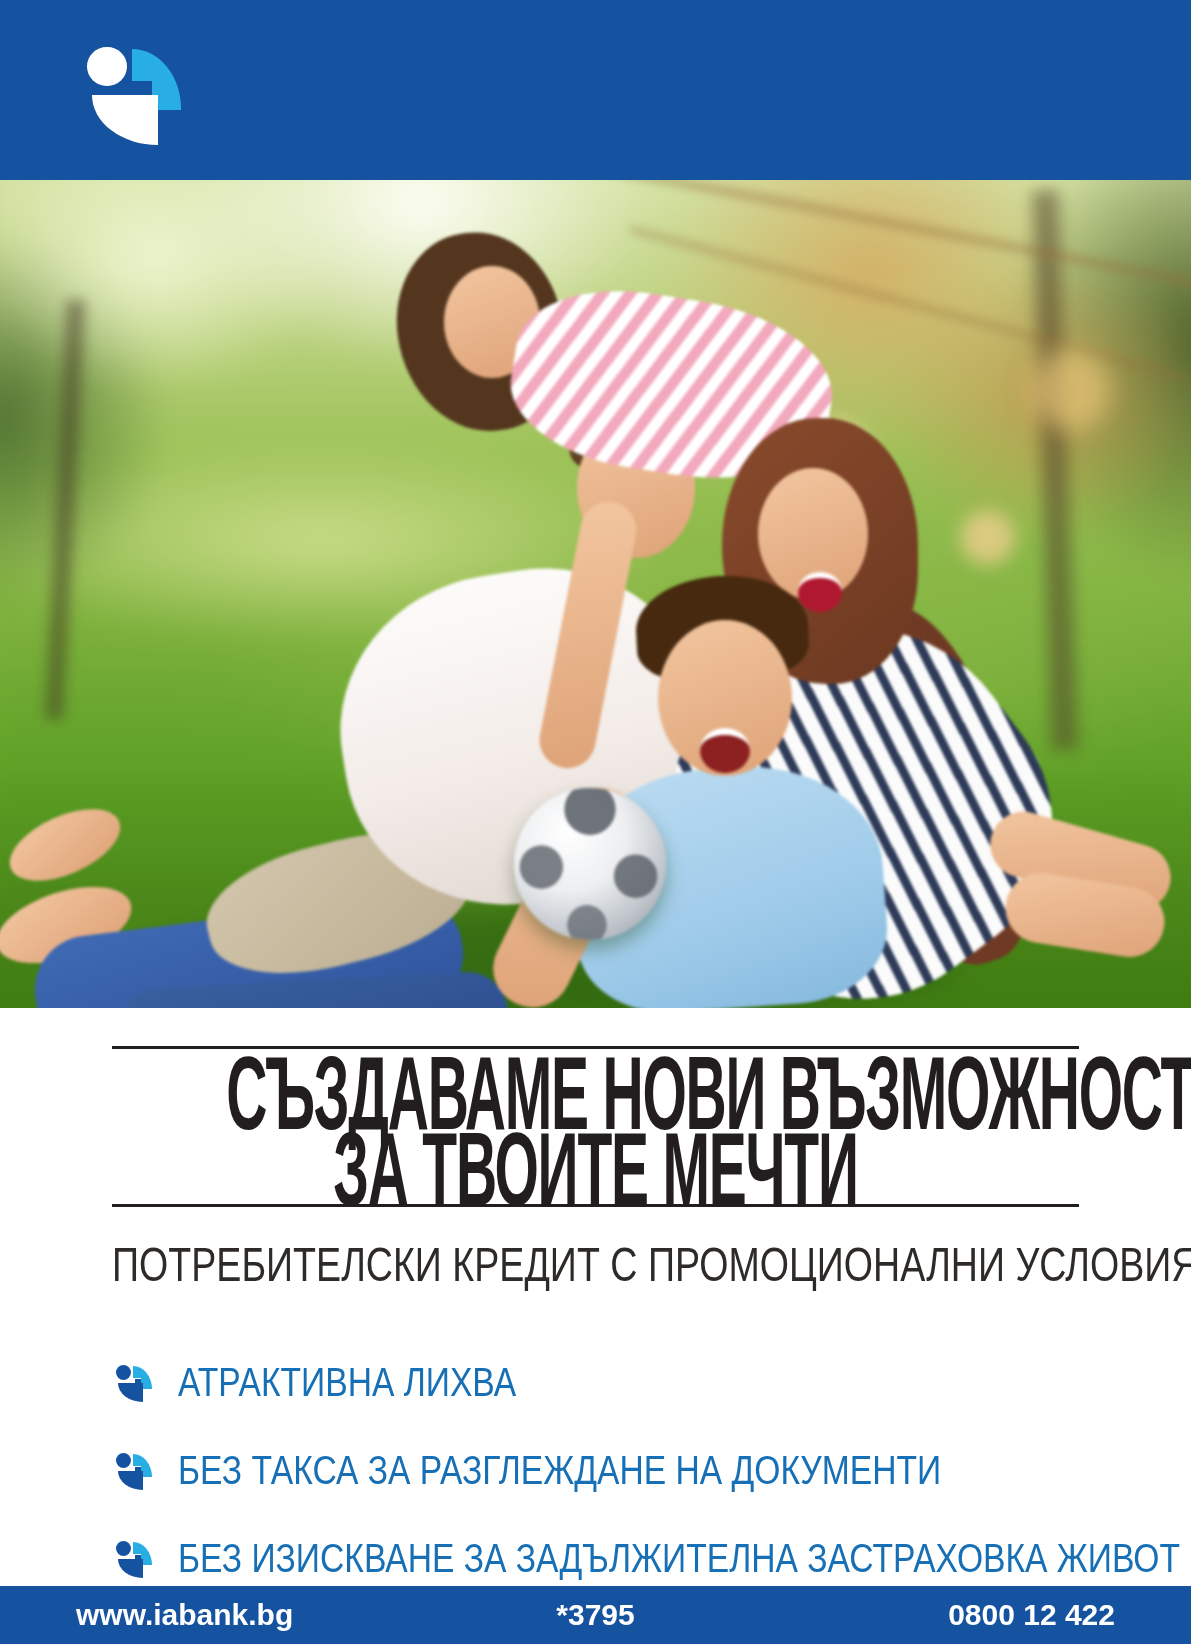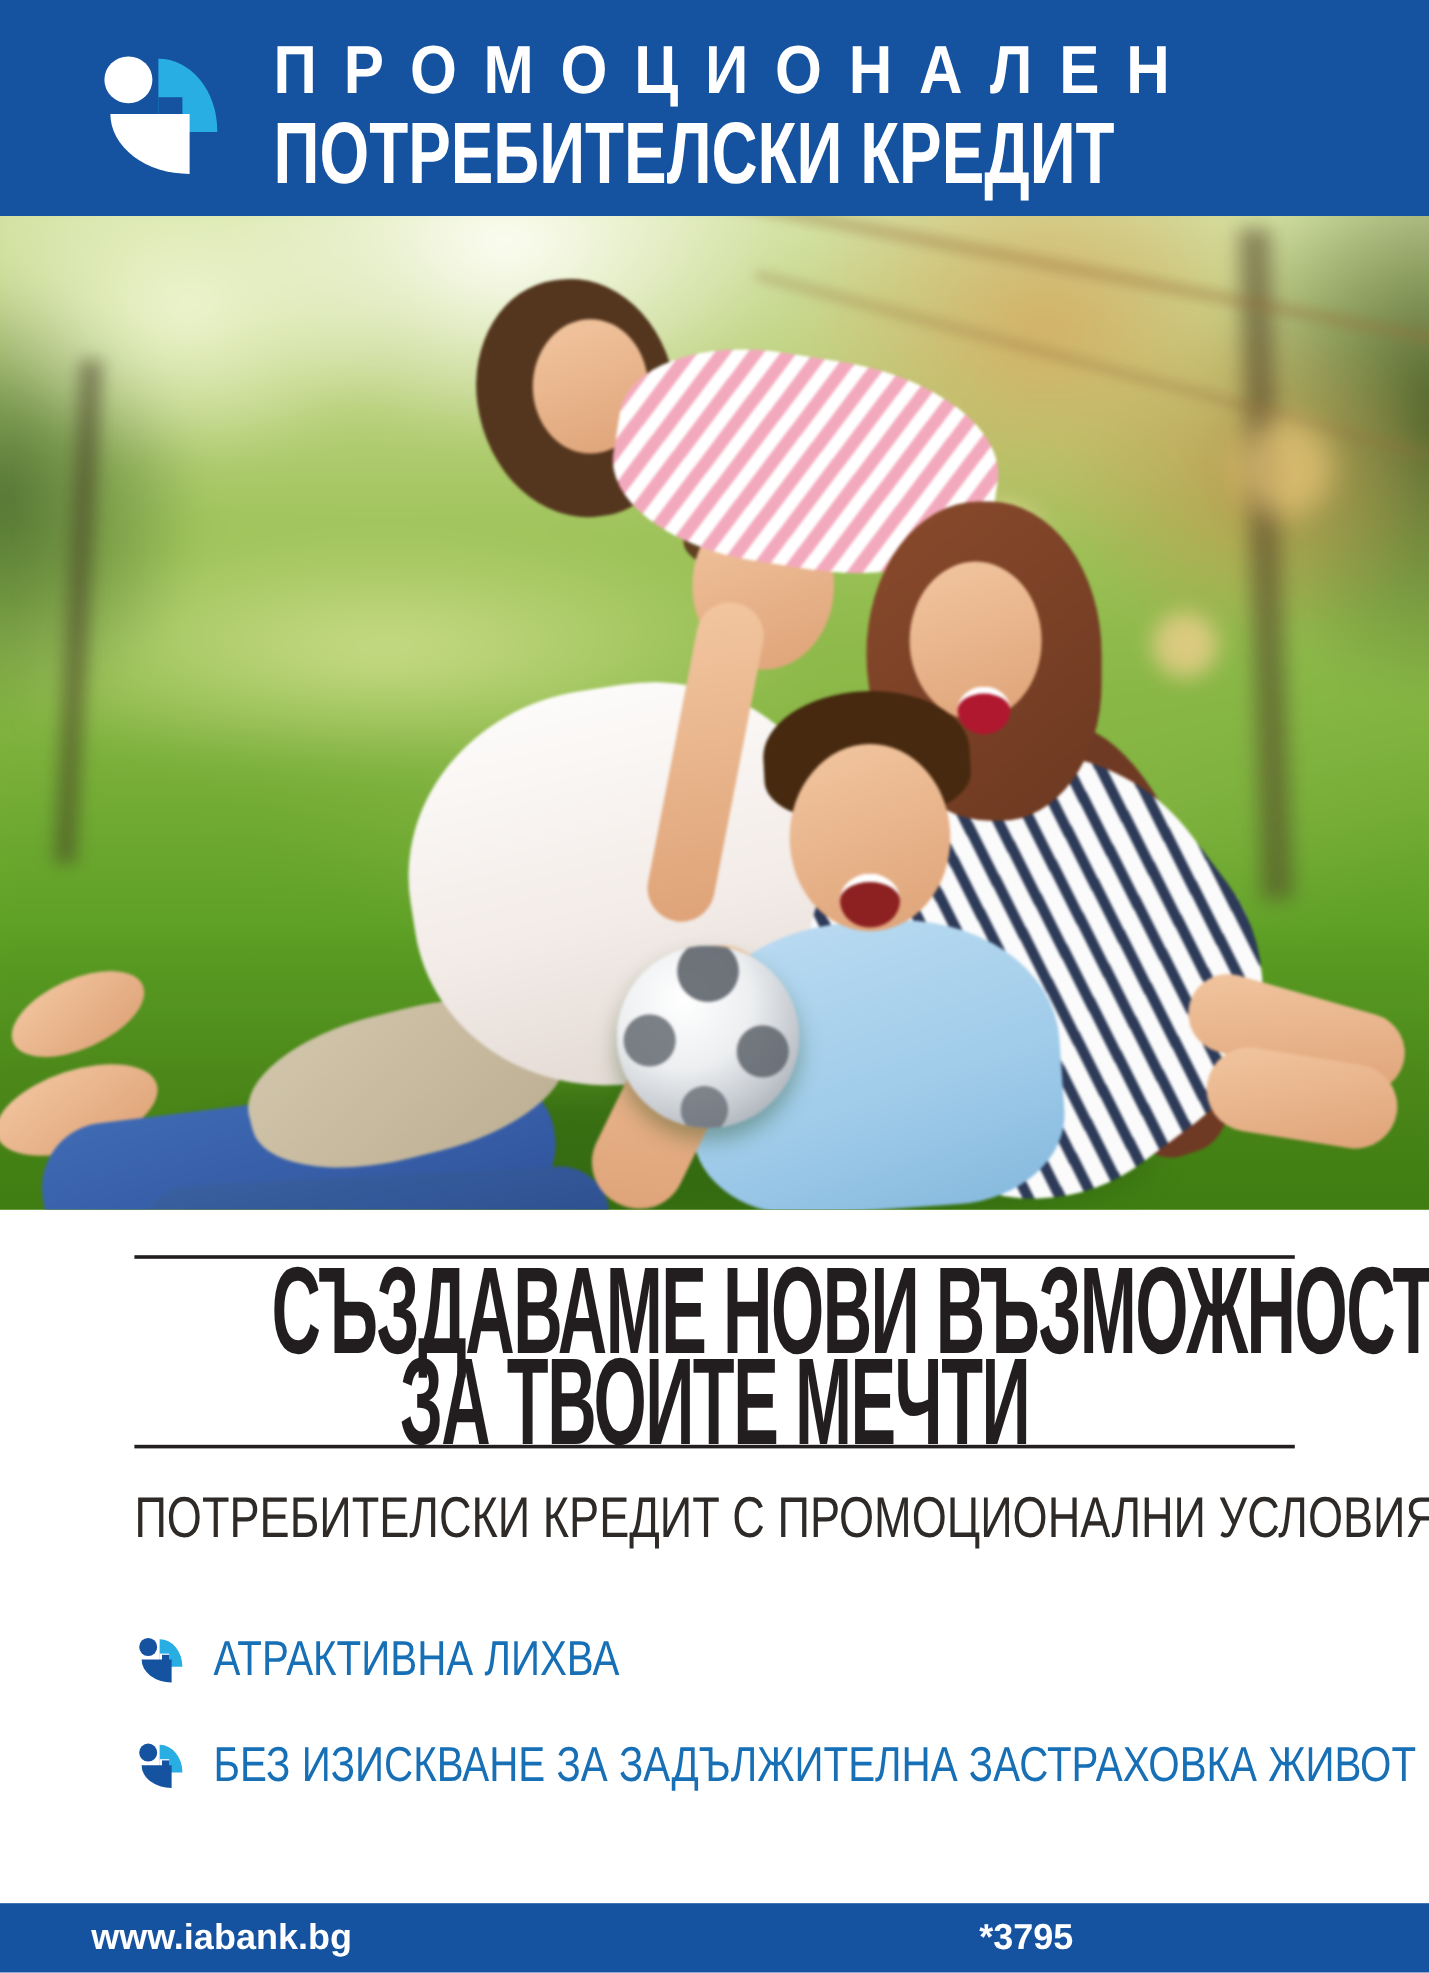--- a/index.html
+++ b/index.html
@@ -131,24 +131,20 @@
 <div class="page">
 
   <header class="topbar">
     <span class="ia-logo logo-light logo-main">
       <i class="lg-c"></i>
       <i class="lg-lq"></i>
       <i class="lg-nq"></i>
       <i class="lg-ds"></i>
       <i class="lg-bq"></i>
     </span>
-    <div class="htxt">
-      <div class="hline1">ПРОМОЦИОНАЛЕН</div>
-      <div class="hline2">ПОТРЕБИТЕЛСКИ КРЕДИТ</div>
-    </div>
   </header>
 
   <div class="photo" role="img" aria-label="Усмихнато семейство — майка, баща, момиче и момче — легнали едно върху друго на тревата в слънчев парк с футболна топка">
     <div class="ph-bg"></div>
     <div class="ph-trunk1"></div>
     <div class="ph-trunk2"></div>
     <div class="ph-branch1"></div>
     <div class="ph-branch2"></div>
     <div class="ph-bokeh1"></div>
     <div class="ph-bokeh2"></div>
@@ -206,25 +202,36 @@
         <span class="bullet-label">АТРАКТИВНА ЛИХВА</span>
       </li>
       <li class="bullet">
         <span class="ia-logo logo-dark">
           <i class="lg-c"></i>
           <i class="lg-lq"></i>
           <i class="lg-nq"></i>
           <i class="lg-ds"></i>
           <i class="lg-bq"></i>
         </span>
+        <span class="bullet-label">БЕЗ ТАКСА ЗА РАЗГЛЕЖДАНЕ НА ДОКУМЕНТИ</span>
+      </li>
+      <li class="bullet">
+        <span class="ia-logo logo-dark">
+          <i class="lg-c"></i>
+          <i class="lg-lq"></i>
+          <i class="lg-nq"></i>
+          <i class="lg-ds"></i>
+          <i class="lg-bq"></i>
+        </span>
         <span class="bullet-label">БЕЗ ИЗИСКВАНЕ ЗА ЗАДЪЛЖИТЕЛНА ЗАСТРАХОВКА ЖИВОТ</span>
       </li>
     </ul>
   </main>
 
   <footer class="footbar">
     <div class="fcell fleft">
       <a href="#" class="flink">www.iabank.bg</a>
     </div>
     <div class="fcell fcenter">*3795</div>
+    <div class="fcell fright">0800 12 422</div>
   </footer>
 
 </div>
 
 </body></html>

